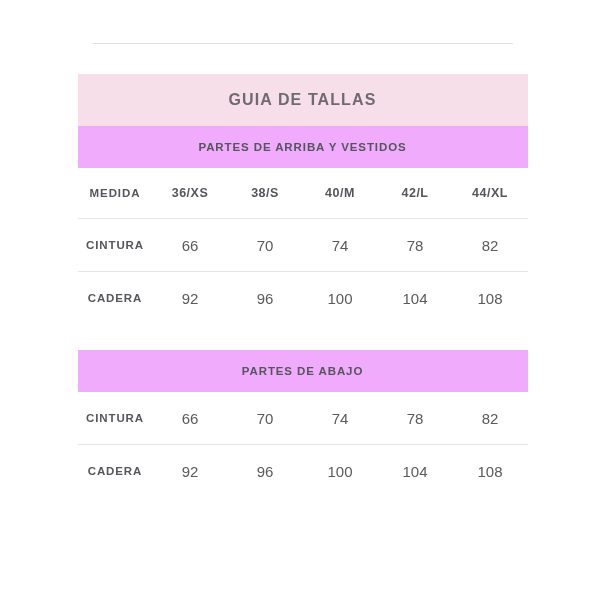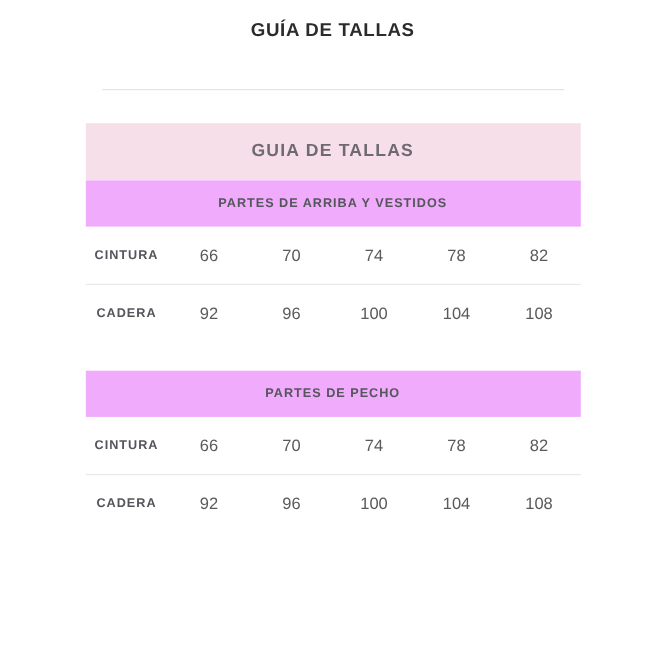--- a/index.html
+++ b/index.html
@@ -104,35 +104,42 @@
     height: 26px;
     background: #ffffff;
     border: none;
   }
 </style>
 </head>
 <body>
 
 <div class="page">
 
-  <div class="page-title">GUÍA DE TALLAS</div>
 
   <div class="top-rule"></div>
 
   <div class="table-wrap">
     <table class="size-table">
       <tbody>
         <tr>
           <td class="band-pink" colspan="6">GUIA DE TALLAS</td>
         </tr>
 
         <tr>
           <td class="band-grey" colspan="6">PARTES DE ARRIBA Y VESTIDOS</td>
         </tr>
 
+        <tr class="head-row">
+          <td class="col-label">MEDIDA</td>
+          <td class="col-head">36/XS</td>
+          <td class="col-head">38/S</td>
+          <td class="col-head">40/M</td>
+          <td class="col-head">42/L</td>
+          <td class="col-head">44/XL</td>
+        </tr>
 
 
         <tr class="data-row">
           <td class="col-label">CINTURA</td>
           <td class="cell-val">66</td>
           <td class="cell-val">70</td>
           <td class="cell-val">74</td>
           <td class="cell-val">78</td>
           <td class="cell-val">82</td>
         </tr>
@@ -144,21 +151,21 @@
           <td class="cell-val">100</td>
           <td class="cell-val">104</td>
           <td class="cell-val">108</td>
         </tr>
 
         <tr class="spacer-row">
           <td colspan="6"></td>
         </tr>
 
         <tr>
-          <td class="band-grey" colspan="6">PARTES DE PECHO</td>
+          <td class="band-grey" colspan="6">PARTES DE ABAJO</td>
         </tr>
 
         <tr class="data-row">
           <td class="col-label">CINTURA</td>
           <td class="cell-val">66</td>
           <td class="cell-val">70</td>
           <td class="cell-val">74</td>
           <td class="cell-val">78</td>
           <td class="cell-val">82</td>
         </tr>

